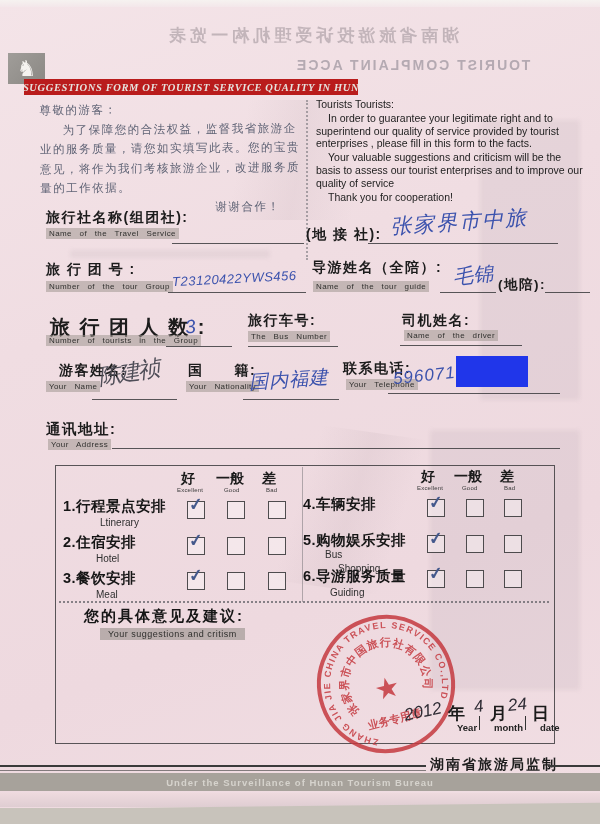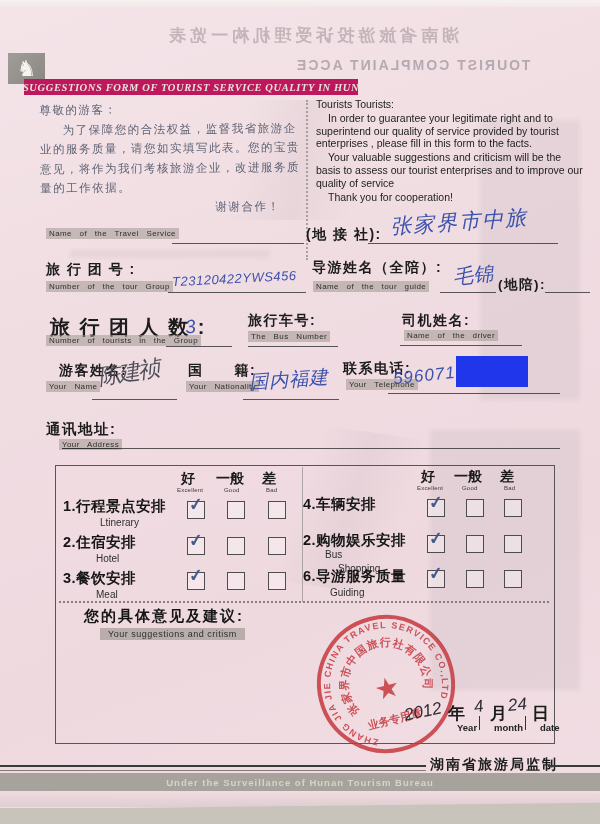--- a/index.html
+++ b/index.html
@@ -12,21 +12,21 @@
   #paper-bottom-fade{position:absolute;left:0;top:793px;width:600px;height:14px;background:linear-gradient(#eedade,#dfcdd2);}
   #scan-bg-bottom{position:absolute;left:-10px;top:806px;width:620px;height:40px;background:#c8c3bb;transform:rotate(-0.6deg);}
   .crease{position:absolute;pointer-events:none;background:linear-gradient(100deg,rgba(255,255,255,0) 40%,rgba(180,160,168,.14) 50%,rgba(255,255,255,0) 60%);}
   
   .bleed{color:rgba(128,118,126,.42);transform:scaleX(-1);white-space:nowrap;font-weight:bold;}
   .smudge{position:absolute;background:rgba(140,130,138,.10);filter:blur(2px);border-radius:3px;}
   
   #logo-box{left:8px;top:53px;width:37px;height:31px;background:linear-gradient(135deg,#a09d99,#8b8884);display:flex;align-items:center;justify-content:center;}
   #logo-box span{color:#f5f3f0;font-size:22px;line-height:1;}
   #page-title{left:51px;top:48px;font-size:23px;font-weight:900;color:#191919;letter-spacing:1px;white-space:nowrap;text-shadow:0 0 1px rgba(30,30,30,.5);}
-  #subtitle-bar{left:24px;top:79px;width:334px;height:16px;background:#be185d;color:#e6e3de;
+  #subtitle-bar{left:24px;top:79px;width:334px;height:16px;background:#b91c1c;color:#e6e3de;
     font-family:"Liberation Serif",serif;font-style:italic;font-weight:bold;font-size:10.5px;
     display:flex;align-items:center;justify-content:center;letter-spacing:.6px;white-space:nowrap;}
   
   .cn-hand{font-size:11.5px;line-height:19.5px;color:#5f6375;letter-spacing:1.5px;transform:rotate(-.5deg);}
   .cn-hand .indent{text-indent:2em;}
   #intro-divider{left:306px;top:100px;height:160px;border-left:2px dotted rgba(110,110,115,.55);}
   .en-intro{font-size:10.5px;line-height:12.8px;color:#1d1d1d;}
   .en-intro p{margin:0 0 1px 0;text-indent:12px;}
   .en-intro .t{text-indent:0;font-weight:normal;}
   
@@ -89,20 +89,21 @@
     <div style="text-align:right;padding-right:22px;">谢谢合作！</div>
   </div>
   <div class="abs" id="intro-divider"></div>
   <div class="abs en-intro" style="left:316px;top:98px;width:268px;">
     <p class="t">Tourists Tourists:</p>
     <p>In order to guarantee your legitimate right and to superintend our quality of service provided by tourist enterprises , please fill  in this form to the facts.</p>
     <p>Your valuable suggestions and criticism will be the basis to assess our tourist enterprises and to improve our quality of service</p>
     <p>Thank you for cooperation!</p>
   </div>
 
+  <div class="abs cnlabel" style="left:46px;top:209px;">旅行社名称(组团社):</div>
   <div class="abs enlabel" style="left:46px;top:228px;">Name of the Travel Service</div>
   <div class="abs uline" style="left:172px;top:243px;width:132px;"></div>
   <div class="abs cnlabel" style="left:306px;top:226px;">(地 接 社):</div>
   <div class="abs hw" style="left:390px;top:208px;font-size:21px;letter-spacing:2px;transform:rotate(-4deg);">张家界市中旅</div>
   <div class="abs uline" style="left:368px;top:243px;width:190px;"></div>
 
   <div class="abs cnlabel" style="left:46px;top:261px;">旅 行 团 号 :</div>
   <div class="abs enlabel" style="left:46px;top:281px;">Number of the tour Group</div>
   <div class="abs hw" style="left:172px;top:271px;font-size:13px;transform:rotate(-3deg);letter-spacing:.5px;">T23120422YWS456</div>
   <div class="abs uline" style="left:168px;top:292px;width:138px;"></div>
@@ -132,21 +133,21 @@
   <div class="abs enlabel" style="left:186px;top:381px;">Your Nationality</div>
   <div class="abs hw" style="left:249px;top:367px;font-size:19px;transform:rotate(-4deg);letter-spacing:1px;">国内福建</div>
   <div class="abs uline" style="left:243px;top:399px;width:96px;"></div>
   <div class="abs cnlabel" style="left:343px;top:360px;">联系电话:</div>
   <div class="abs enlabel" style="left:346px;top:379px;">Your Telephone</div>
   <div class="abs hw" style="left:393px;top:366px;font-size:17px;transform:rotate(-6deg);letter-spacing:1px;">596071</div>
   <div class="abs uline" style="left:388px;top:393px;width:172px;"></div>
   <div class="abs" id="phone-redaction"></div>
 
   <div class="abs cnlabel" style="left:46px;top:420px;font-size:14.5px;">通讯地址:</div>
-  <div class="abs enlabel" style="left:59px;top:439px;text-decoration:underline;">Your Address</div>
+  <div class="abs enlabel" style="left:48px;top:439px;">Your Address</div>
   <div class="abs uline" style="left:112px;top:448px;width:448px;"></div>
 
   <div class="abs" id="rating-box"></div>
   <div class="abs vsep" style="left:302px;top:467px;height:135px;"></div>
 
   <div class="abs colhead" style="left:181px;top:470px;">好</div>
   <div class="abs colhead-en" style="left:177px;top:487px;">Excellent</div>
   <div class="abs colhead" style="left:216px;top:470px;">一般</div>
   <div class="abs colhead-en" style="left:224px;top:487px;">Good</div>
   <div class="abs colhead" style="left:262px;top:470px;">差</div>
@@ -200,21 +201,21 @@
   <div class="abs cb" style="left:427px;top:499px;">
       <span class="check">✓</span>
     </div>
   <div class="abs cb" style="left:466px;top:499px;">
       <span class="check"></span>
     </div>
   <div class="abs cb" style="left:504px;top:499px;">
       <span class="check"></span>
     </div>
 
-  <div class="abs item-cn" style="left:303px;top:531px;">2.购物娱乐安排</div>
+  <div class="abs item-cn" style="left:303px;top:531px;">5.购物娱乐安排</div>
   <div class="abs item-en" style="left:338px;top:563px;text-align:right;">Shopping</div>
   <div class="abs cb" style="left:427px;top:535px;">
       <span class="check">✓</span>
     </div>
   <div class="abs cb" style="left:466px;top:535px;">
       <span class="check"></span>
     </div>
   <div class="abs cb" style="left:504px;top:535px;">
       <span class="check"></span>
     </div>

